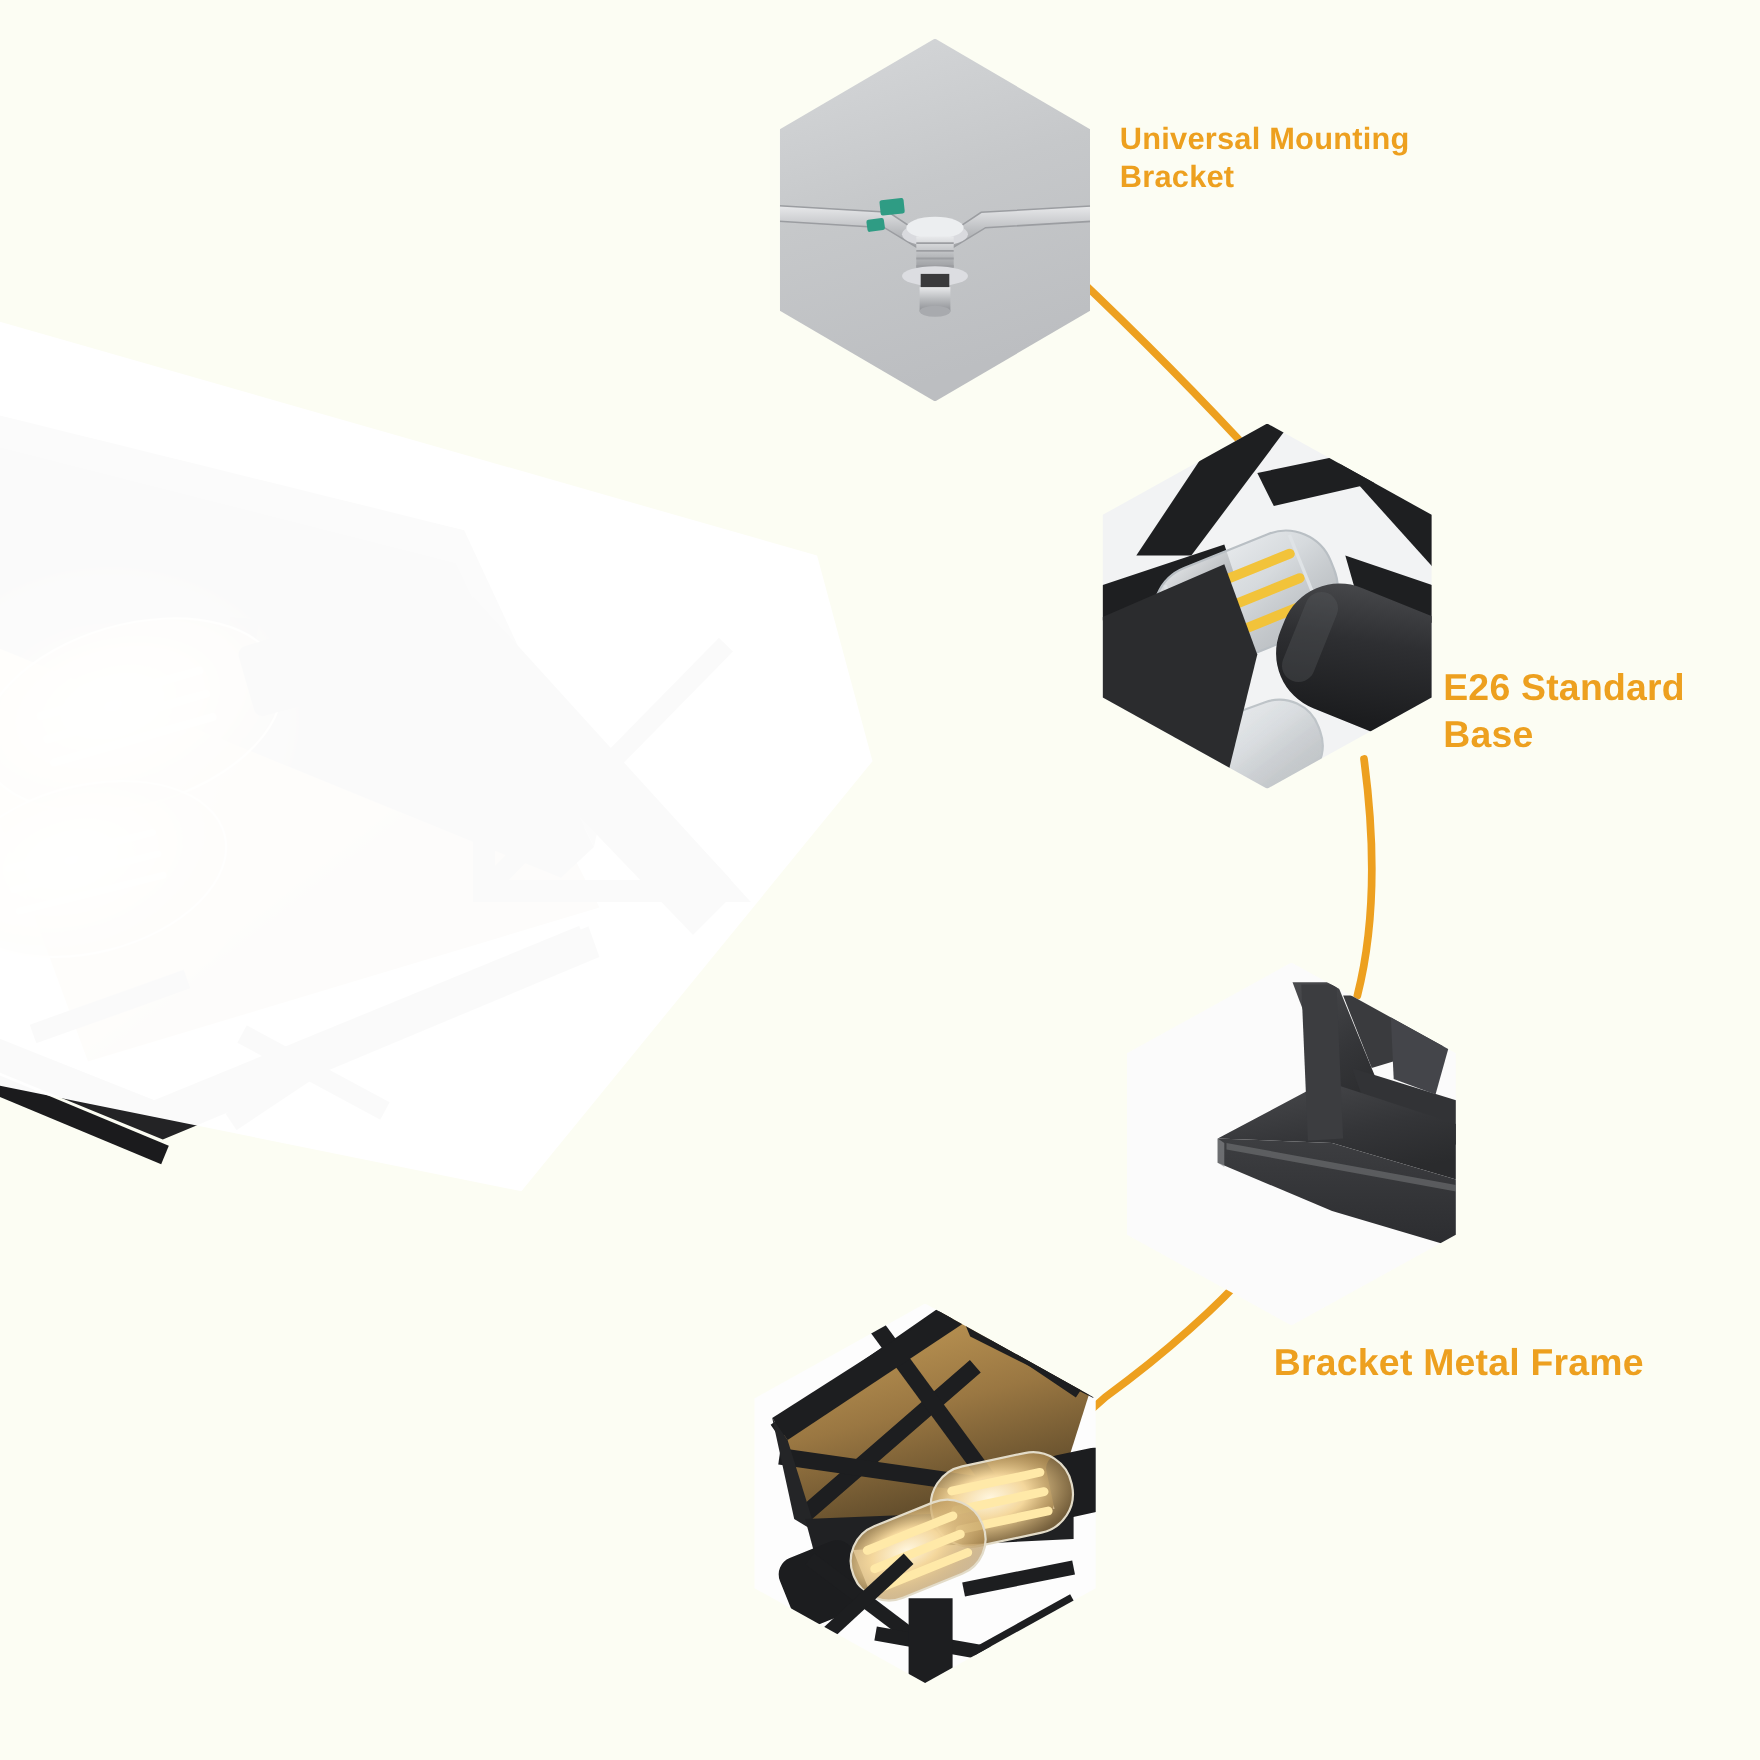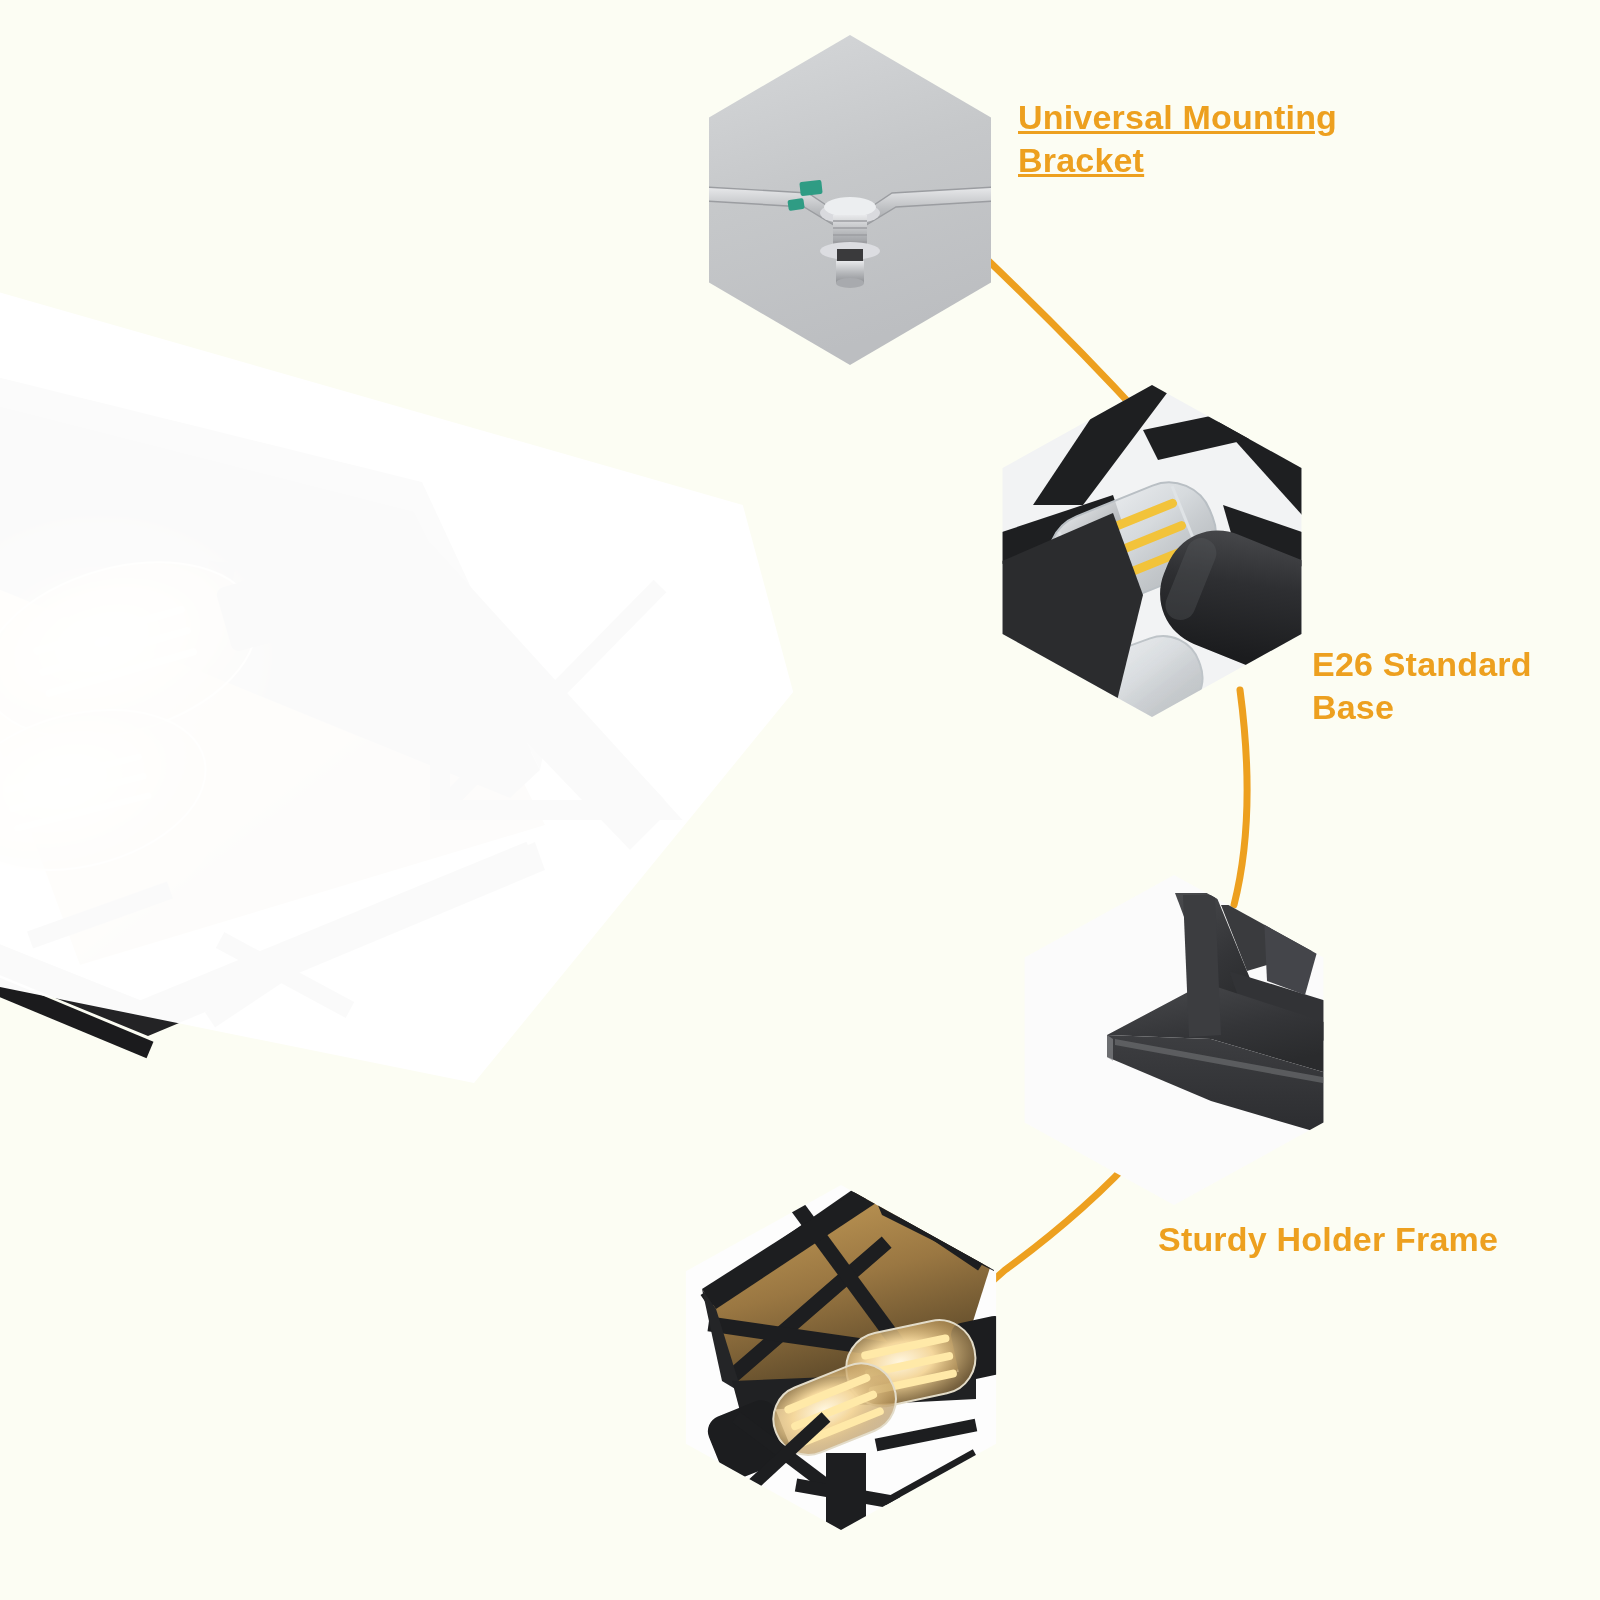--- a/index.html
+++ b/index.html
@@ -25,22 +25,22 @@
 
   
   .label{
     position:absolute;
     color:#eda01f;
     font-weight:bold;
     letter-spacing:.2px;
     line-height:1.25;
     white-space:pre-line;
   }
-  #lbl1{left:1018px;top:96px;font-size:34px;width:360px;text-decoration:underline;}
-  #lbl2{left:1312px;top:604px;font-size:34px;width:270px;margin-top:39px;}
+  #lbl1{left:1018px;top:108px;font-size:28px;width:360px;}
+  #lbl2{left:1312px;top:604px;font-size:34px;width:270px;}
   #lbl3{left:1158px;top:1218px;font-size:34px;width:380px;}
   #lbl4{left:992px;top:1400px;font-size:34px;width:400px;}
 
   
   .hex{
     position:absolute;
     clip-path:polygon(50% 0%, 97% 25%, 97% 75%, 50% 100%, 3% 75%, 3% 25%);
     overflow:hidden;
   }
   .hex-inner{position:absolute;inset:0;}
@@ -336,16 +336,16 @@
       <polygon points="150,268 190,268 190,345 150,345" fill="#1d1e20"></polygon>
     </svg>
   </div>
 
   <div class="label" id="lbl1">Universal Mounting
 Bracket</div>
 
   <div class="label" id="lbl2">E26 Standard
 Base</div>
 
-  <div class="label" id="lbl3">Sturdy Holder Frame</div>
+  <div class="label" id="lbl3">Bracket Metal Frame</div>
 
 
 </div>
 
 </body></html>

